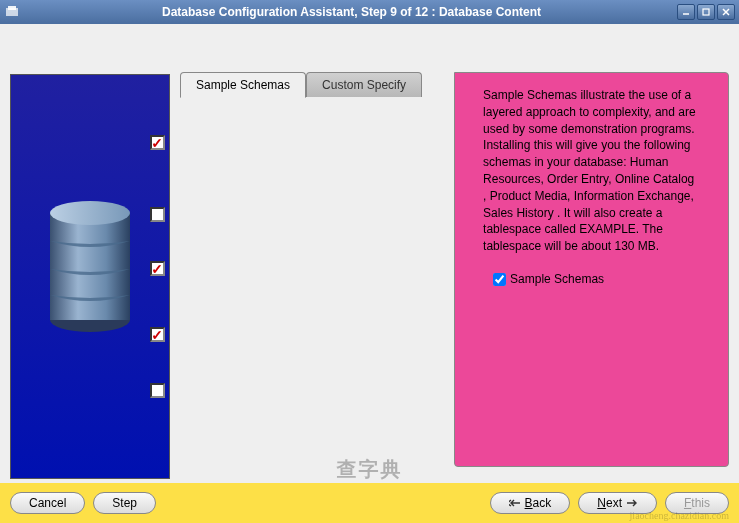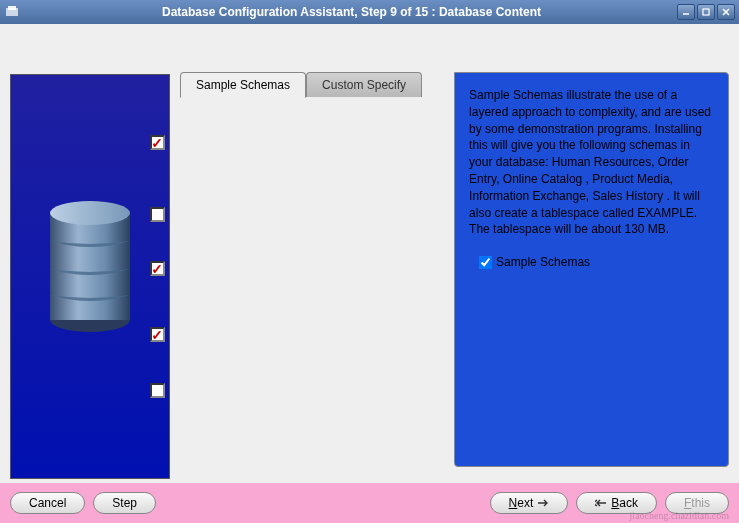--- a/index.html
+++ b/index.html
@@ -132,22 +132,22 @@
     .tab.active {
       background: #efefef;
       border-bottom: 1px solid #efefef;
       margin-bottom: -1px;
       color: #000;
     }
     .tab-content {
       flex: 1;
       border: 1px solid #888;
       border-radius: 0 4px 4px 4px;
-      background: #1d4ed8;
-      padding: 14px 14px;
+      background: #ec4899;
+      padding: 14px 28px;
       font-size: 12px;
       color: #000;
       line-height: 1.4;
       height: 395px;
     }
     .desc-text {
       margin-bottom: 16px;
     }
     .prompt-text {
       margin-bottom: 14px;
@@ -157,21 +157,21 @@
       align-items: center;
       gap: 4px;
       margin-left: 10px;
     }
     .checkbox-row input {
       width: 13px;
       height: 13px;
     }
     .button-bar {
       height: 40px;
-      background: #f9a8d4;
+      background: #fde047;
       display: flex;
       align-items: center;
       padding: 0 10px;
       gap: 8px;
     }
     .btn {
       height: 22px;
       padding: 0 18px;
       border: 1px solid #888;
       border-radius: 11px;
@@ -218,21 +218,21 @@
 <body>
 
 <div class="window">
   <div class="titlebar">
     <span class="app-icon">
       <svg width="14" height="14" viewBox="0 0 14 14">
         <rect x="1" y="3" width="12" height="8" fill="#fff" opacity="0.7"></rect>
         <rect x="3" y="1" width="8" height="4" fill="#fff" opacity="0.9"></rect>
       </svg>
     </span>
-    <span class="title-text">Database Configuration Assistant, Step 9 of 15 : Database Content</span>
+    <span class="title-text">Database Configuration Assistant, Step 9 of 12 : Database Content</span>
     <div class="window-controls">
       <div class="window-btn">
         <svg width="8" height="8" viewBox="0 0 8 8">
             <line x1="1" y1="6" x2="7" y2="6" stroke="#fff" stroke-width="1.5"></line>
           </svg>
       </div>
       <div class="window-btn">
         <svg width="8" height="8" viewBox="0 0 8 8">
             <rect x="1" y="1" width="6" height="6" fill="none" stroke="#fff" stroke-width="1.2"></rect>
           </svg>
@@ -306,35 +306,36 @@
 
   <div class="button-bar">
     <button class="btn">
       <span>Cancel</span>
     </button>
     <button class="btn">
       <span>Step</span>
     </button>
     <div class="button-spacer"></div>
     <button class="btn">
+      <span>
+        <svg width="12" height="8" viewBox="0 0 12 8">
+            <path d="M11 4 L3 4 M5 1 L2 4 L5 7" stroke="#333" stroke-width="1.4" fill="none"></path>
+            <path d="M1 4 L5 1 M1 4 L5 7" stroke="#333" stroke-width="1.4" fill="none" transform="translate(-3,0)"></path>
+          </svg>
+      </span>
+      <span><span class="underline">B</span><span>ack</span></span>
+    </button>
+    <button class="btn">
       <span><span class="underline">N</span><span>ext</span></span>
       <span>
         <svg width="12" height="8" viewBox="0 0 12 8">
             <path d="M1 4 L9 4 M7 1 L10 4 L7 7" stroke="#333" stroke-width="1.4" fill="none"></path>
           </svg>
       </span>
     </button>
-    <button class="btn">
-      <span>
-        <svg width="12" height="8" viewBox="0 0 12 8">
-            <path d="M11 4 L3 4 M5 1 L2 4 L5 7" stroke="#333" stroke-width="1.4" fill="none"></path>
-            <path d="M1 4 L5 1 M1 4 L5 7" stroke="#333" stroke-width="1.4" fill="none" transform="translate(-3,0)"></path>
-          </svg>
-      </span>
-      <span><span class="underline">B</span><span>ack</span></span>
-    </button>
     <button class="btn disabled">
       <span><span class="underline">F</span><span>this</span></span>
     </button>
   </div>
 
+  <div class="overlay-center">查字典</div>
   <div class="watermark">jiaocheng.chazidian.com</div>
 </div>
 
 </body></html>

